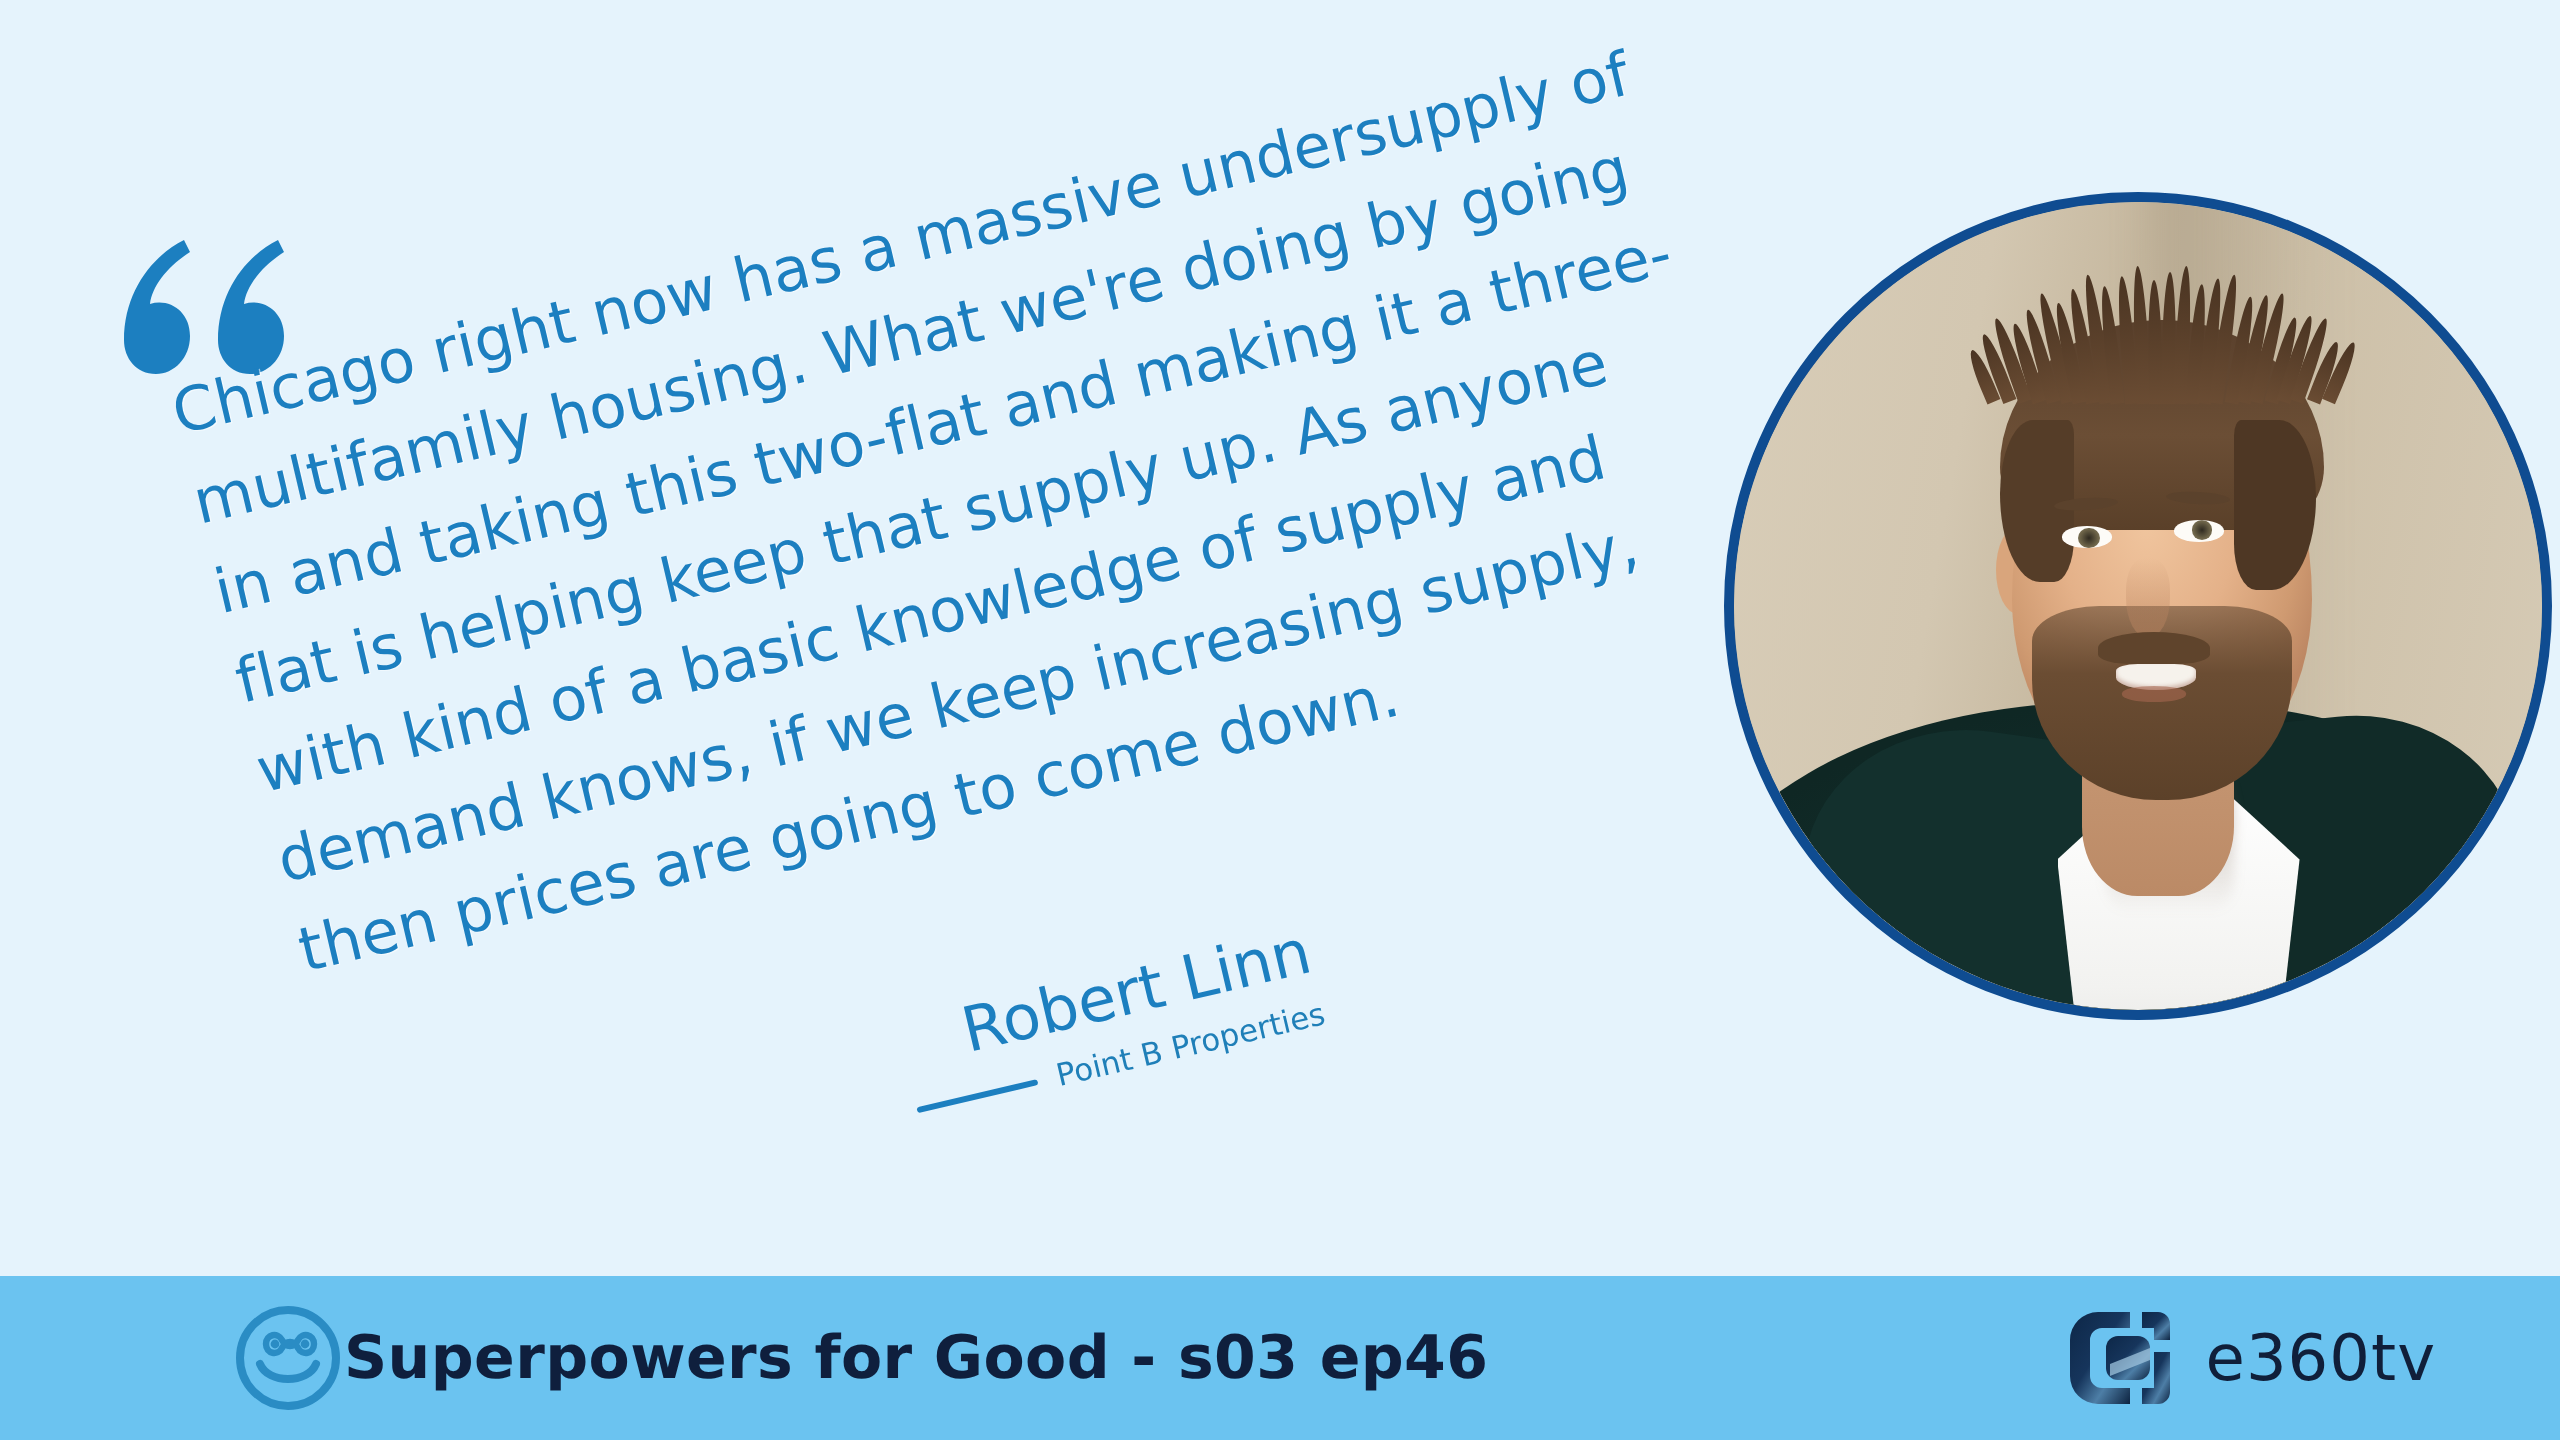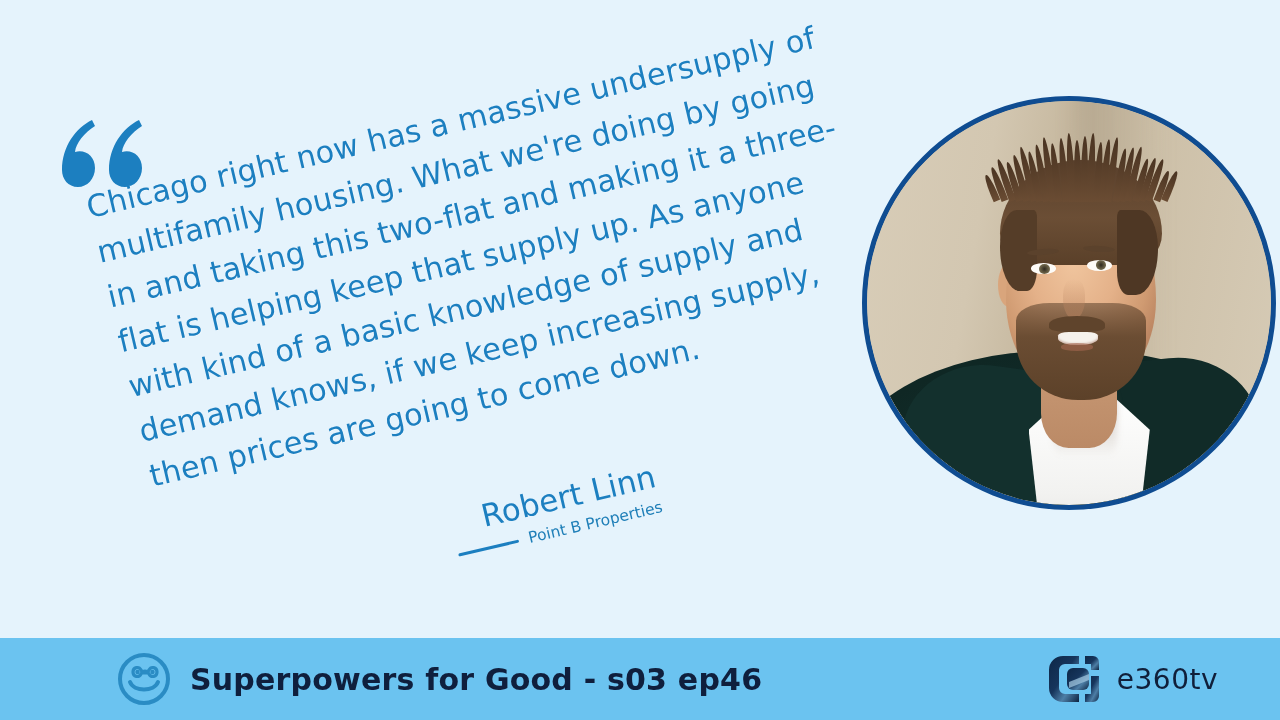--- a/index.html
+++ b/index.html
@@ -345,21 +345,20 @@
     top: 638px;
     width: 1280px;
     height: 82px;
     background: #6bc3f0;
     display: flex;
     align-items: center;
   }
   .bar-left {
     display: flex;
     align-items: center;
-    gap: 18px;
     margin-left: 116px;
   }
   .sp-logo { width: 56px; height: 56px; flex: none; }
   .sp-logo svg { display: block; }
   .bar-title {
     font-family: "DejaVu Sans", sans-serif;
     font-size: 30px;
     font-weight: bold;
     color: #0f1f3d;
     letter-spacing: 0.2px;
@@ -369,21 +368,21 @@
     display: flex;
     align-items: center;
     gap: 14px;
     margin-left: auto;
     margin-right: 62px;
   }
   .e360-mark { width: 58px; height: 58px; flex: none; }
   .e360-mark svg { display: block; }
   .e360-word {
     font-family: "DejaVu Sans", sans-serif;
-    font-size: 28px;
+    font-size: 32px;
     color: #101f3a;
     letter-spacing: 0.5px;
     white-space: nowrap;
   }
 </style>
 </head>
 <body>
 
 <div id="stage">
 

